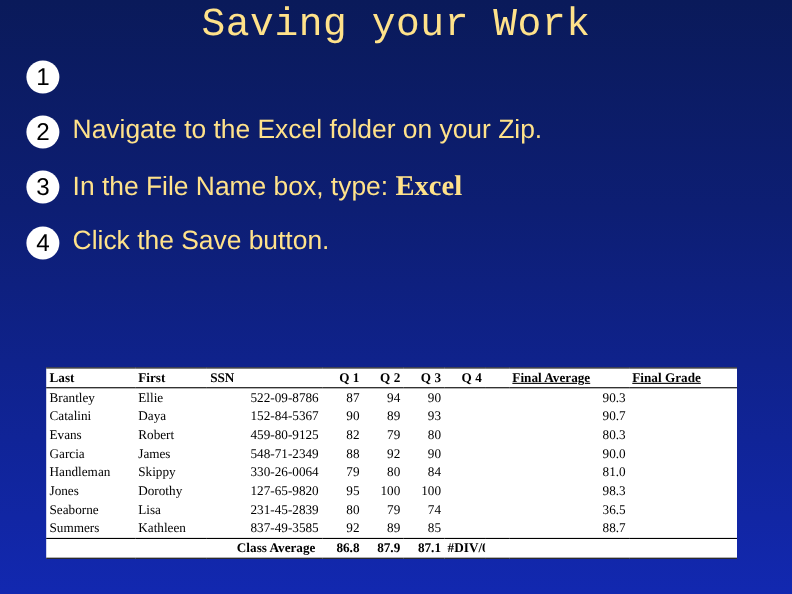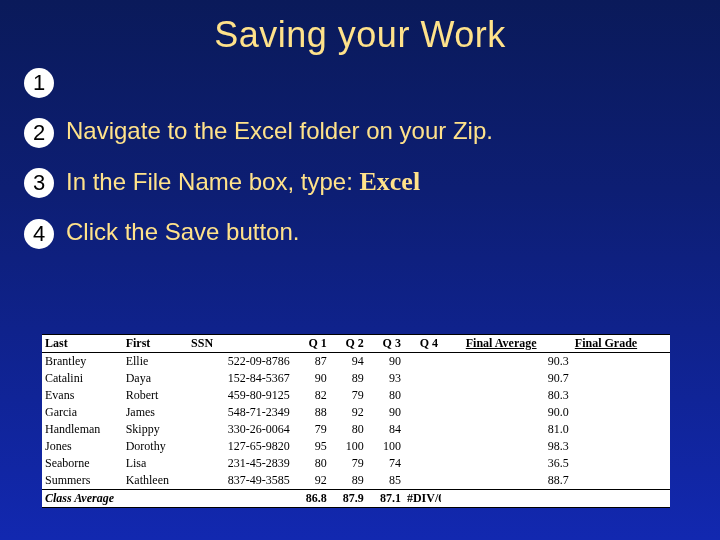--- a/index.html
+++ b/index.html
@@ -13,24 +13,24 @@
   .slide {
     width: 720px;
     height: 540px;
     background: linear-gradient(to bottom, #0a1a5a 0%, #0d1e73 35%, #1228b0 100%);
     color: #ffe28a;
     box-sizing: border-box;
     position: relative;
   }
   .title {
     text-align: center;
-    font-family: Liberation Sans, sans-serif;
+    font-family: Liberation Mono, monospace;
     font-size: 36px;
     color: #ffe28a;
-    padding-top: 14px;
+    padding-top: 2px;
     padding-bottom: 10px;
     letter-spacing: 0.5px;
   }
   .steps {
     padding-left: 24px;
     padding-right: 20px;
   }
   .step {
     display: flex;
     align-items: flex-start;
@@ -256,21 +256,21 @@
             <td class="r">89</td>
             <td class="r">85</td>
             <td class="r"></td>
             <td></td>
             <td class="r">88.7</td>
             <td class="r"></td>
           </tr>
         </tbody>
     <tfoot>
       <tr>
-        <td class="label" colspan="3" style="padding-right:6px;font-style:italic;">Class Average</td>
+        <td class="label" colspan="3" style="text-align:right; padding-right:6px;">Class Average</td>
         <td class="r">86.8</td>
         <td class="r">87.9</td>
         <td class="r">87.1</td>
         <td>#DIV/0!</td>
         <td></td>
         <td></td>
         <td></td>
       </tr>
     </tfoot>
   </table>

